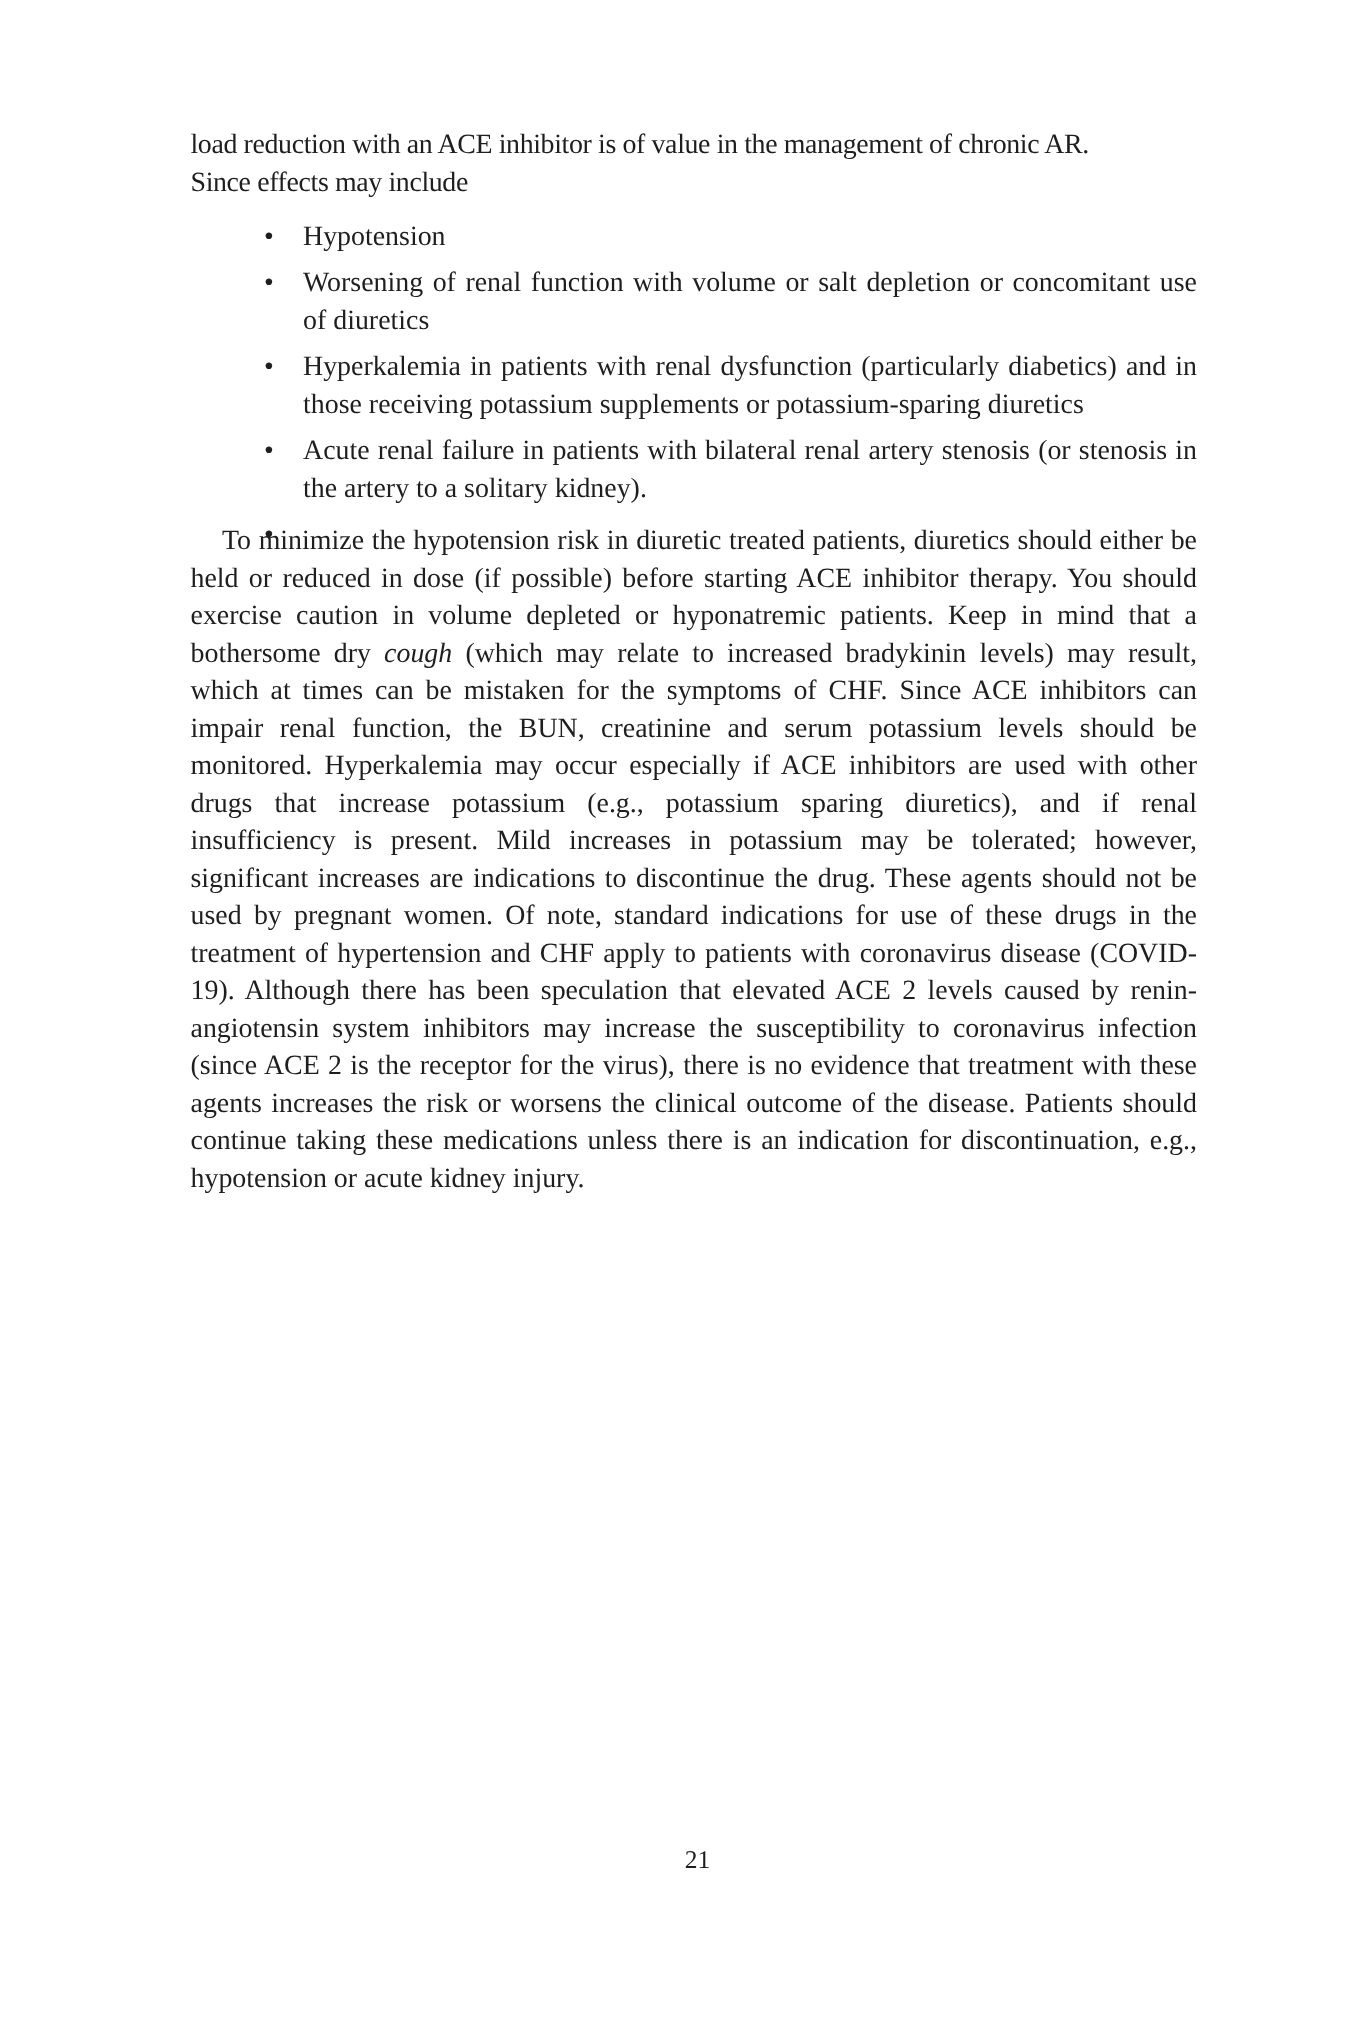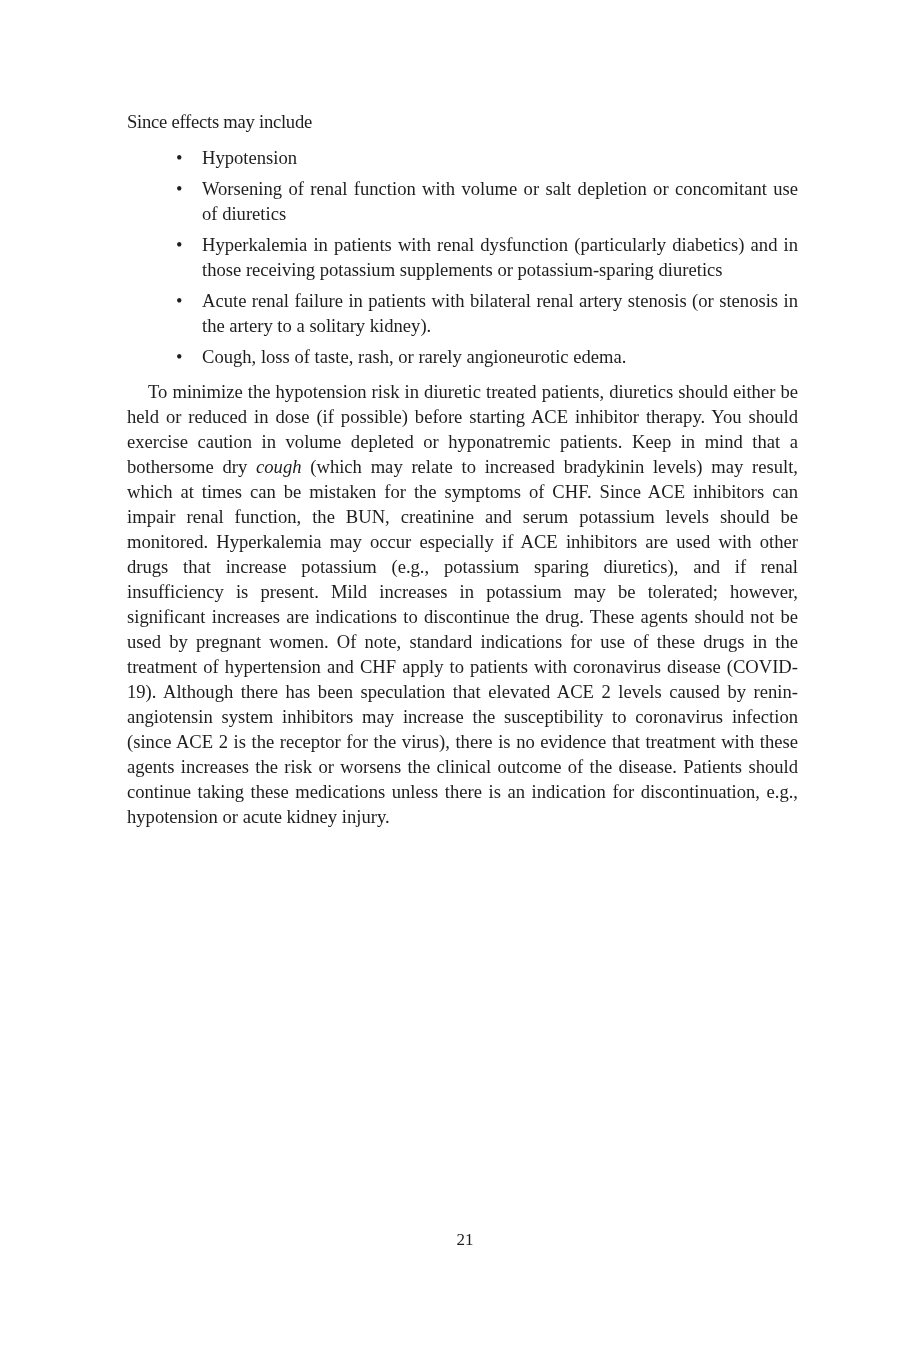--- a/index.html
+++ b/index.html
@@ -57,21 +57,21 @@
       text-align: center;
       font-size: 17px;
       line-height: 22px;
     }
   </style>
 </head>
 <body>
 
 <div class="page-body">
   <p class="lead">
-    <br>
+    <span>load reduction with an ACE inhibitor is of value in the management of chronic AR.</span><br>
     <span>Since effects may include</span>
   </p>
 
   <ul class="bullets">
     <li class="bullet-item">
       <span class="bullet">•</span>
       <span>Hypotension</span>
     </li>
     <li class="bullet-item">
       <span class="bullet">•</span>
@@ -80,20 +80,19 @@
     <li class="bullet-item">
       <span class="bullet">•</span>
       <span>Hyperkalemia in patients with renal dysfunction (particularly diabetics) and in those receiving potassium supplements or potassium-sparing diuretics</span>
     </li>
     <li class="bullet-item">
       <span class="bullet">•</span>
       <span>Acute renal failure in patients with bilateral renal artery stenosis (or stenosis in the artery to a solitary kidney).</span>
     </li>
     <li class="bullet-item">
       <span class="bullet">•</span>
-      <span>Cough, loss of taste, rash, or rarely angioneurotic edema.</span>
     </li>
   </ul>
 
   <p class="para"><span>To minimize the hypotension risk in diuretic treated patients, diuretics should either be held or reduced in dose (if possible) before starting ACE inhibitor therapy. You should exercise caution in volume depleted or hyponatremic patients. Keep in mind that a bothersome dry </span><em>cough</em><span> (which may relate to increased bradykinin levels) may result, which at times can be mistaken for the symptoms of CHF. Since ACE inhibitors can impair renal function, the BUN, creatinine and serum potassium levels should be monitored. Hyperkalemia may occur especially if ACE inhibitors are used with other drugs that increase potassium (e.g., potassium sparing diuretics), and if renal insufficiency is present. Mild increases in potassium may be tolerated; however, significant increases are indications to discontinue the drug. These agents should not be used by pregnant women. Of note, standard indications for use of these drugs in the treatment of hypertension and CHF apply to patients with coronavirus disease (COVID-19). Although there has been speculation that elevated ACE 2 levels caused by renin-angiotensin system inhibitors may increase the susceptibility to coronavirus infection (since ACE 2 is the receptor for the virus), there is no evidence that treatment with these agents increases the risk or worsens the clinical outcome of the disease. Patients should continue taking these medications unless there is an indication for discontinuation, e.g., hypotension or acute kidney injury.</span></p>
 </div>
 
 <div class="page-number">21</div>
 
 </body></html>

